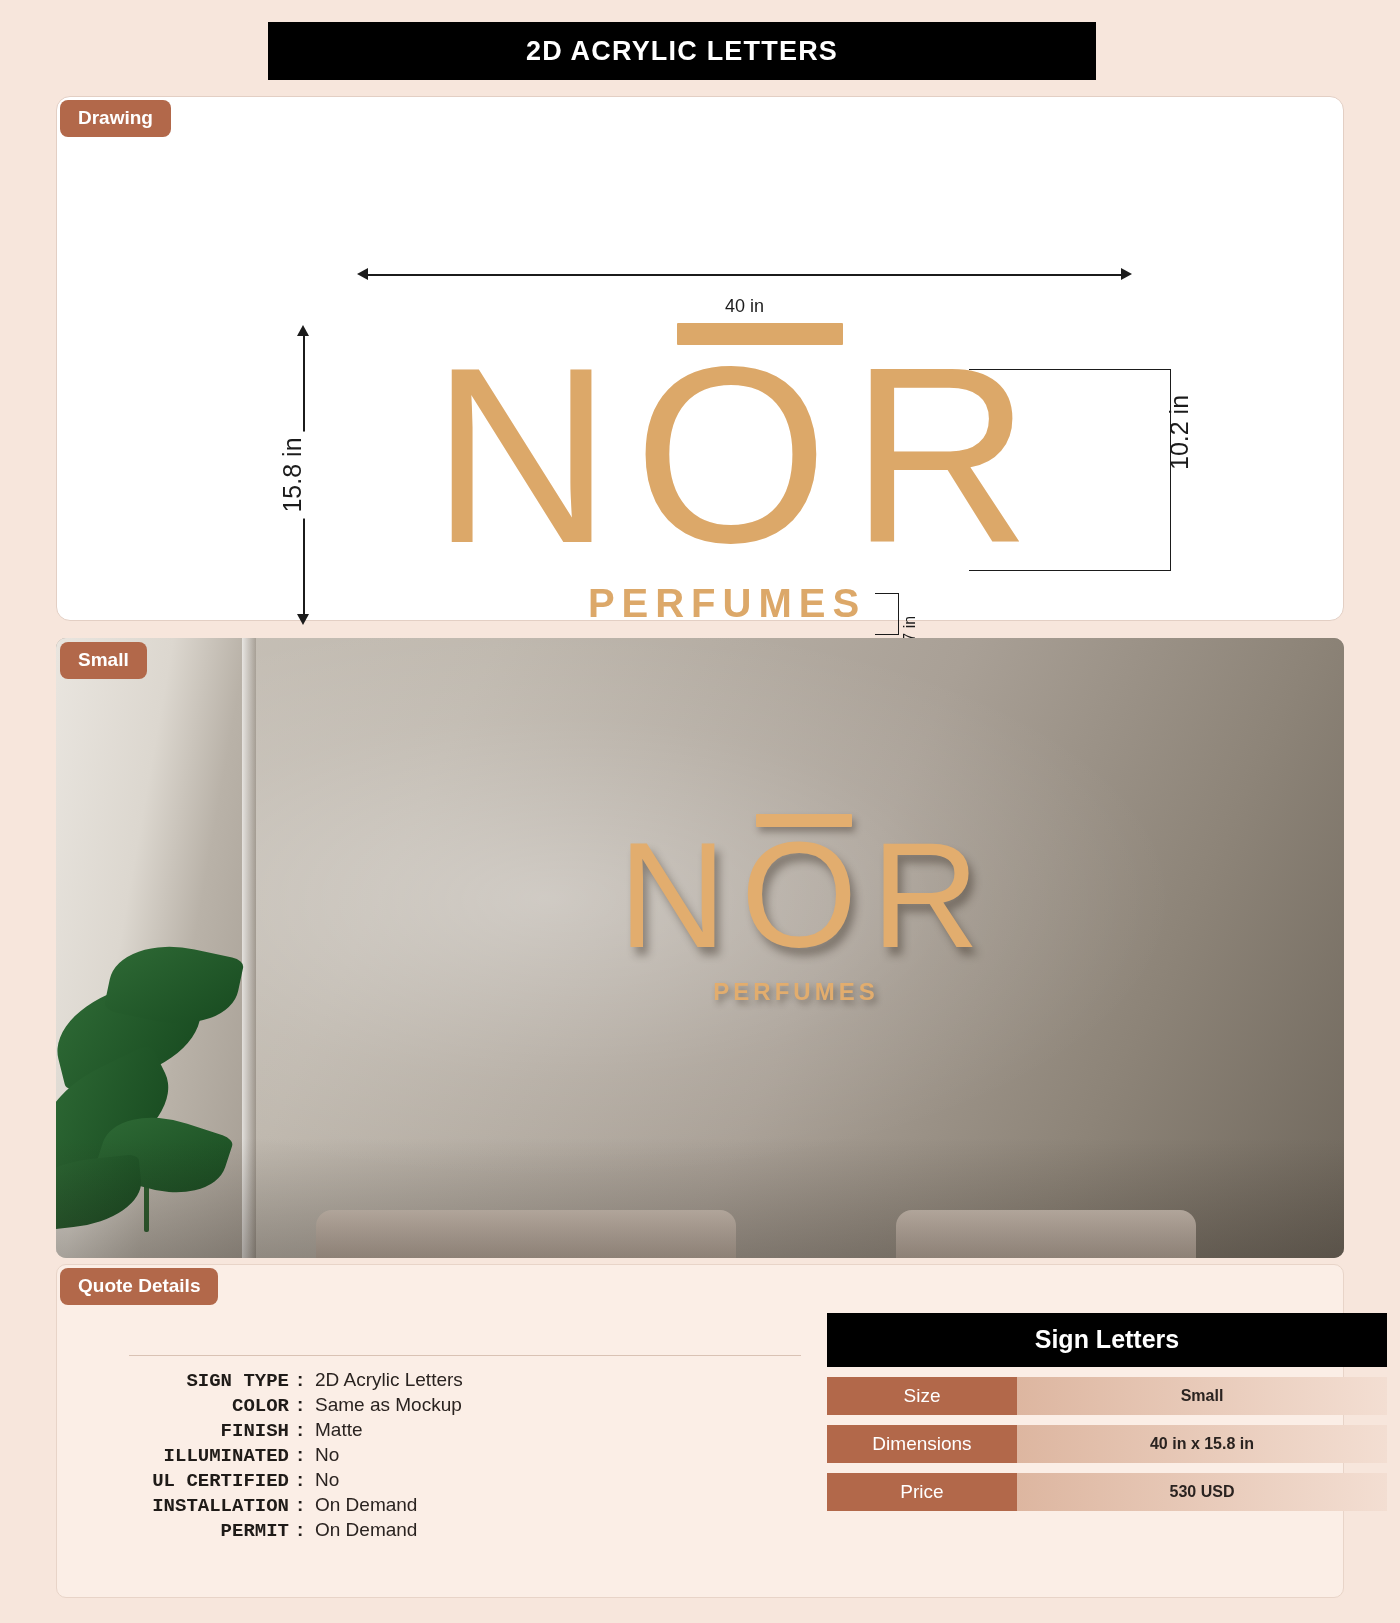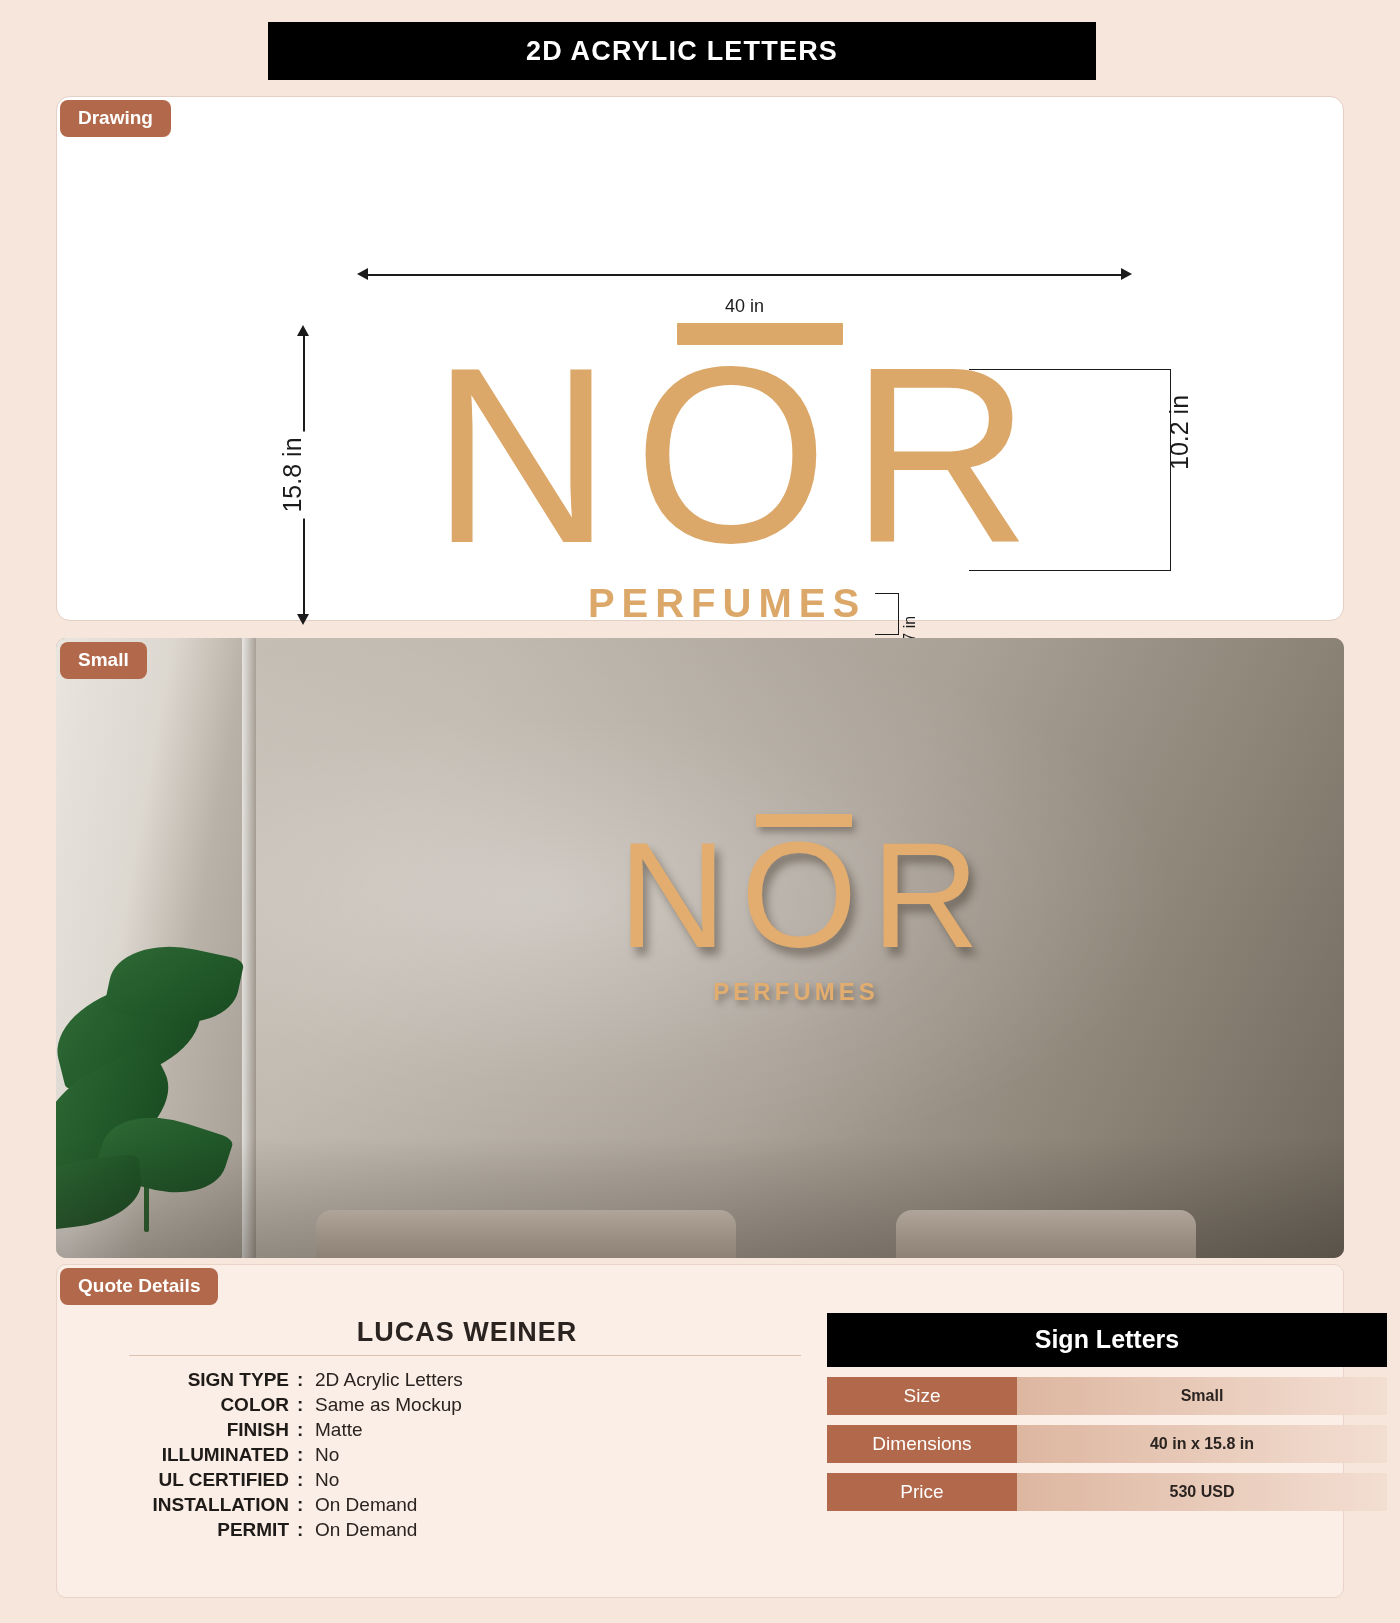--- a/index.html
+++ b/index.html
@@ -380,20 +380,21 @@
     align-items: baseline;
     height: 25px;
     font-size: 19px;
   }
   .spec-key {
     width: 172px;
     text-align: right;
     font-weight: bold;
     color: #1f1b18;
     padding-right: 8px;
+    font-family: Liberation Mono, monospace;
   }
   .spec-colon {
     width: 18px;
     font-weight: bold;
     color: #1f1b18;
   }
   .spec-val {
     color: #2a2320;
   }
 
@@ -505,21 +506,20 @@
     <div class="cushion" style="left:20px; width:420px;"></div>
     <div class="cushion" style="left:600px; width:300px;"></div>
   </div>
 
   <div class="mockup-shadow-bottom"></div>
 </div>
 
 <div class="panel-tab" id="quote-tab">Quote Details</div>
 <div class="panel" id="quote-panel">
 
-  <div class="customer-name">LUCAS WEINER</div>
   <div class="name-rule"></div>
 
   <div class="spec-list">
     <div class="spec-row">
       <div class="spec-key">SIGN TYPE</div>
       <div class="spec-colon">:</div>
       <div class="spec-val">2D Acrylic Letters</div>
     </div>
     <div class="spec-row">
       <div class="spec-key">COLOR</div>

